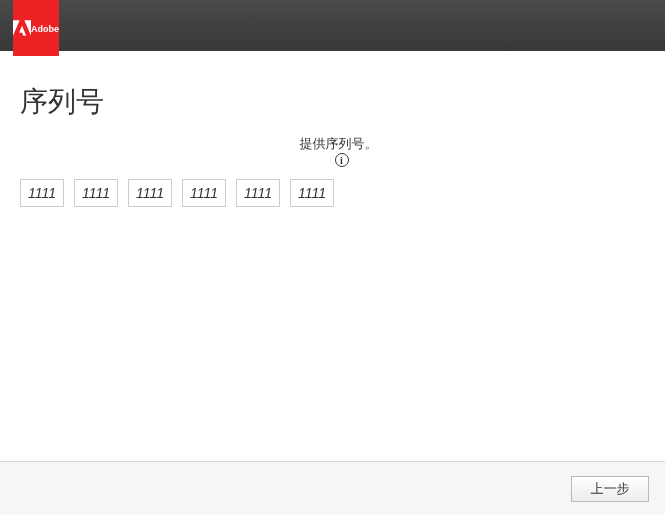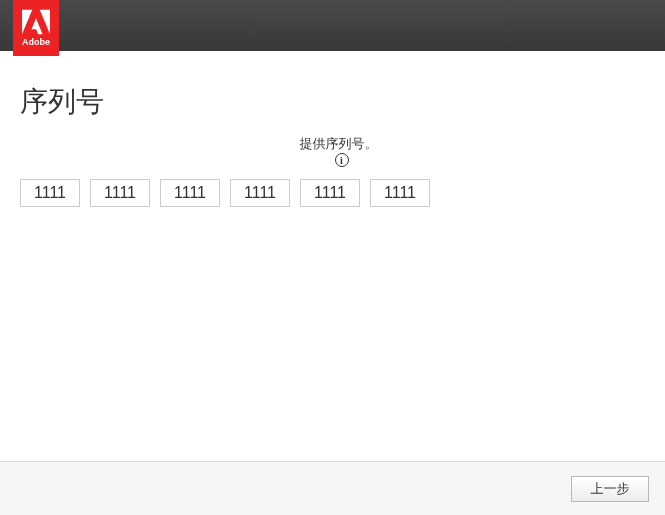--- a/index.html
+++ b/index.html
@@ -20,21 +20,21 @@
       height: 51px;
       background: linear-gradient(to bottom, #4a4a4a 0%, #383838 100%);
       display: flex;
       align-items: flex-start;
     }
     .logo-block {
       width: 46px;
       height: 56px;
       background: #ed2224;
       display: flex;
-      flex-direction: column;
+      flex-direction: row;
       align-items: center;
       justify-content: center;
       margin-left: 13px;
       margin-top: 0;
       z-index: 2;
     }
     .logo-block svg {
       width: 28px;
       height: 26px;
     }
@@ -76,28 +76,29 @@
       font-weight: bold;
       font-style: normal;
       font-family: Georgia, serif;
       cursor: pointer;
     }
     .serial-row {
       display: flex;
       gap: 10px;
     }
     .serial-input {
-      width: 60px;
+      width: 44px;
       height: 28px;
       border: 1px solid #cccccc;
       text-align: center;
-      font-size: 16px;
+      font-size: 14px;
       color: #333;
       outline: none;
       font-family: inherit;
+      font-style: italic;
     }
     .footer {
       height: 54px;
       border-top: 1px solid #d9d9d9;
       background: #f6f6f6;
       display: flex;
       justify-content: flex-end;
       align-items: center;
       padding-right: 16px;
       gap: 10px;

